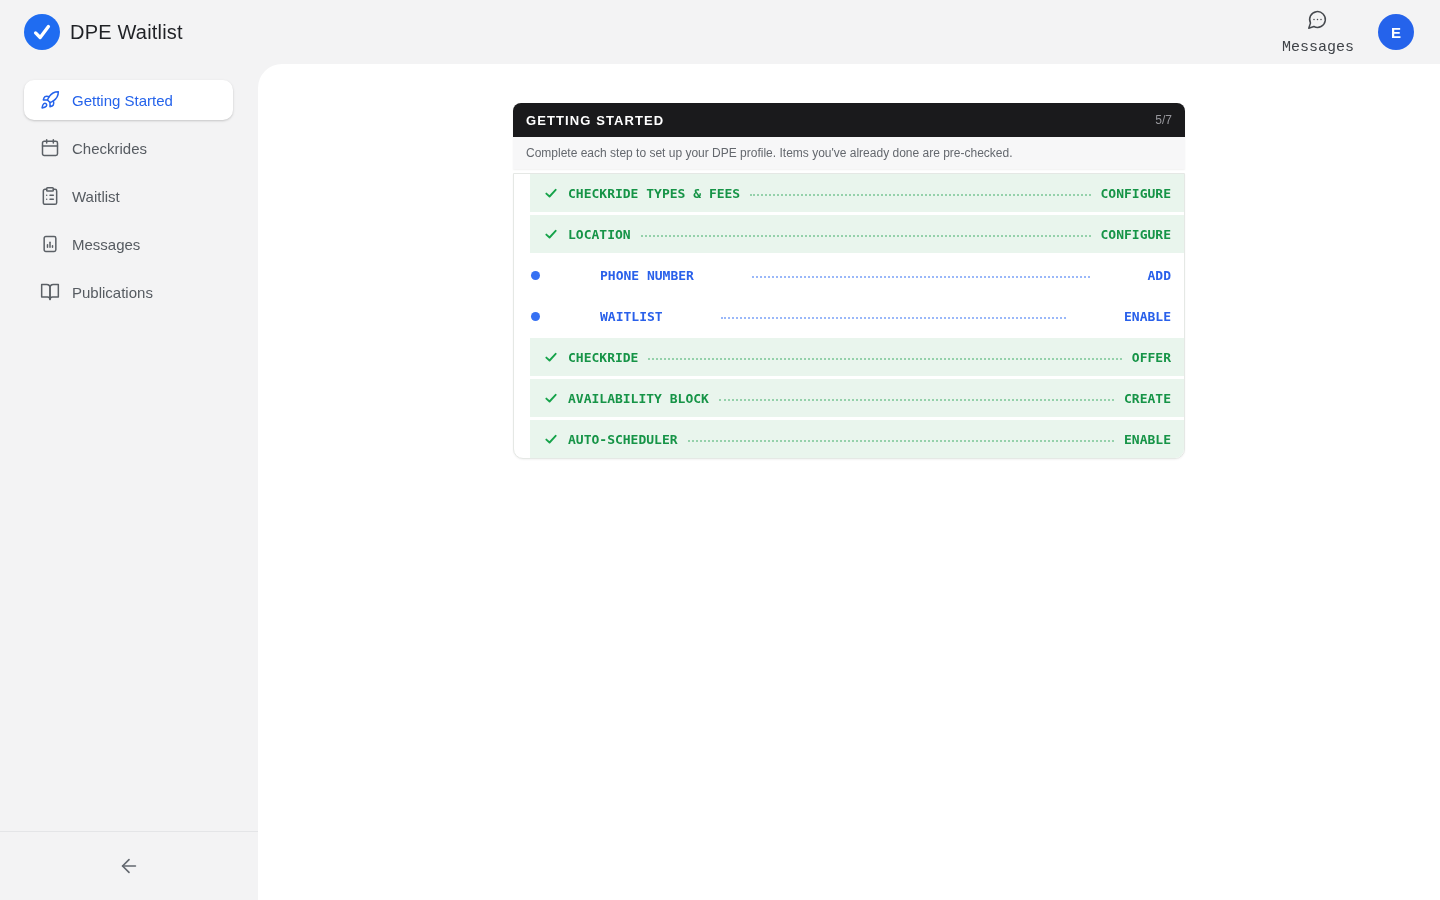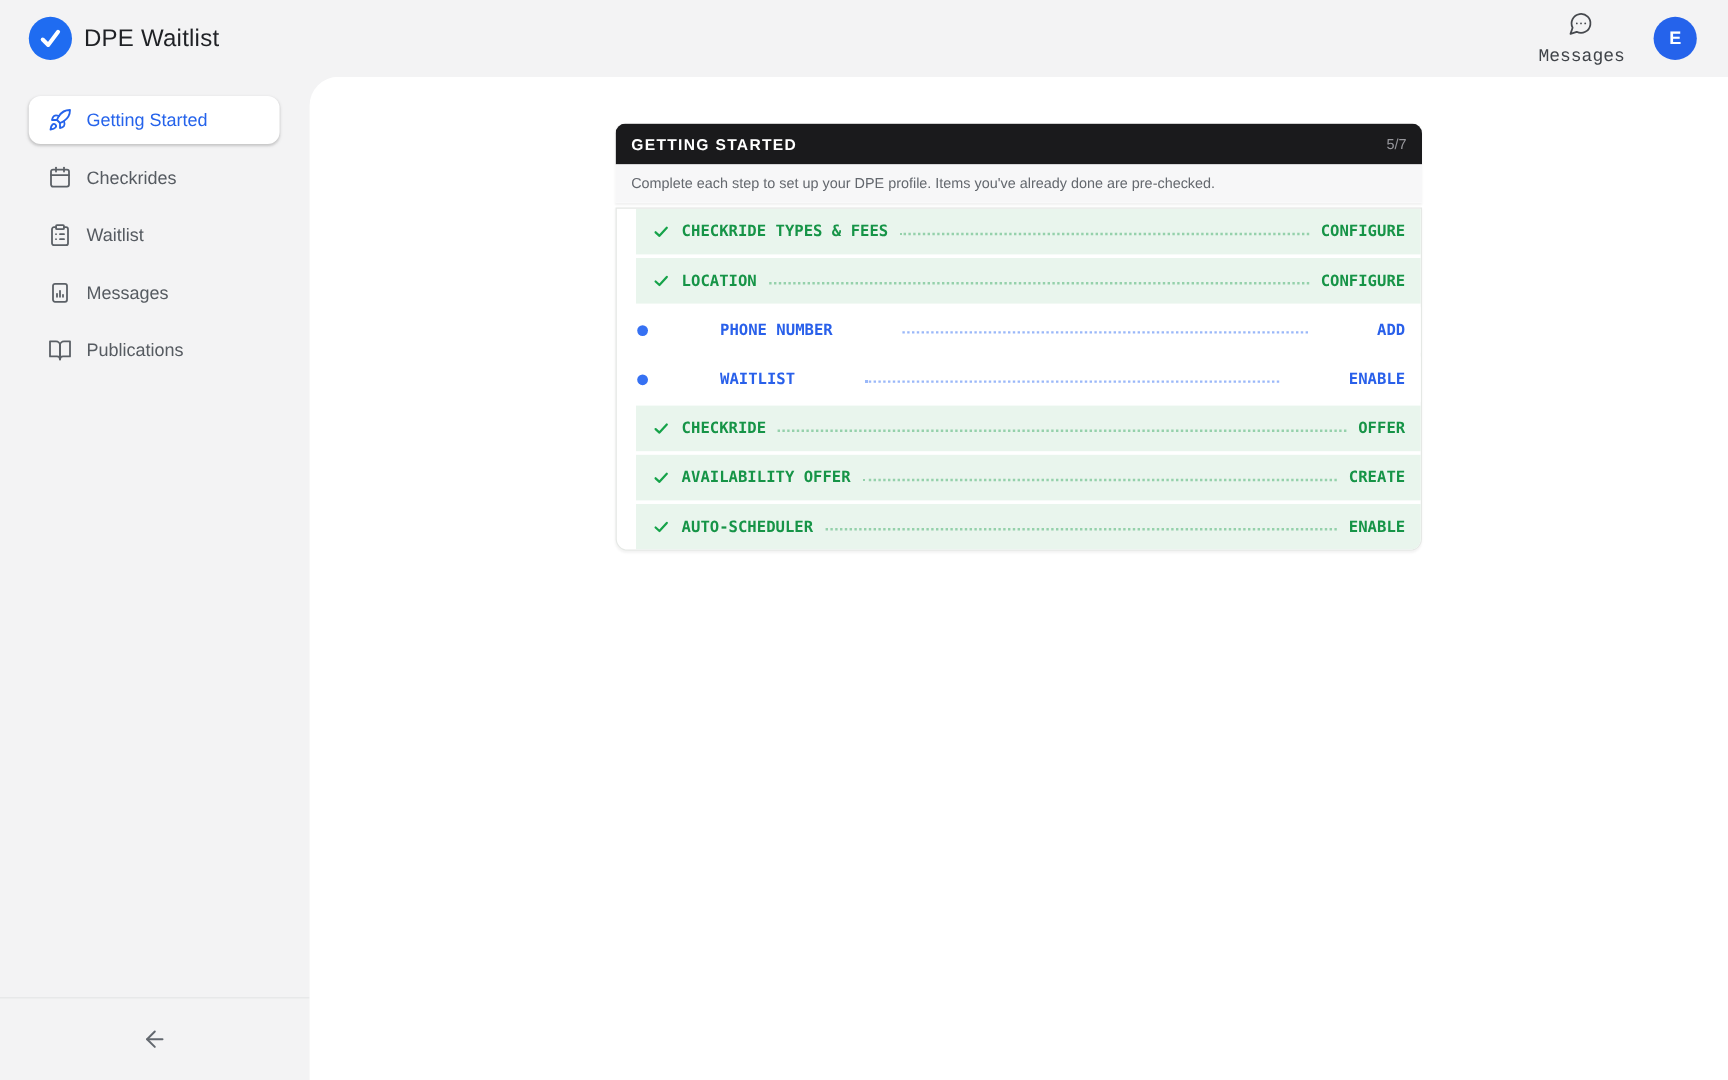--- a/index.html
+++ b/index.html
@@ -311,21 +311,21 @@
         <span class="row-action">OFFER</span>
       </div>
 
       <div class="check-row done">
         <span class="row-icon icon-check">
             <svg width="14" height="14" viewBox="0 0 24 24" fill="none" stroke="#16a34a" stroke-width="3.2" stroke-linecap="round" stroke-linejoin="round">
               <polyline points="4,13 9.5,18 20,6.5"></polyline>
             </svg>
           </span>
 
-        <span class="row-label">AVAILABILITY OFFER</span>
+        <span class="row-label">AVAILABILITY BLOCK</span>
         <span class="row-leader"></span>
         <span class="row-action">CREATE</span>
       </div>
 
       <div class="check-row done">
         <span class="row-icon icon-check">
             <svg width="14" height="14" viewBox="0 0 24 24" fill="none" stroke="#16a34a" stroke-width="3.2" stroke-linecap="round" stroke-linejoin="round">
               <polyline points="4,13 9.5,18 20,6.5"></polyline>
             </svg>
           </span>

